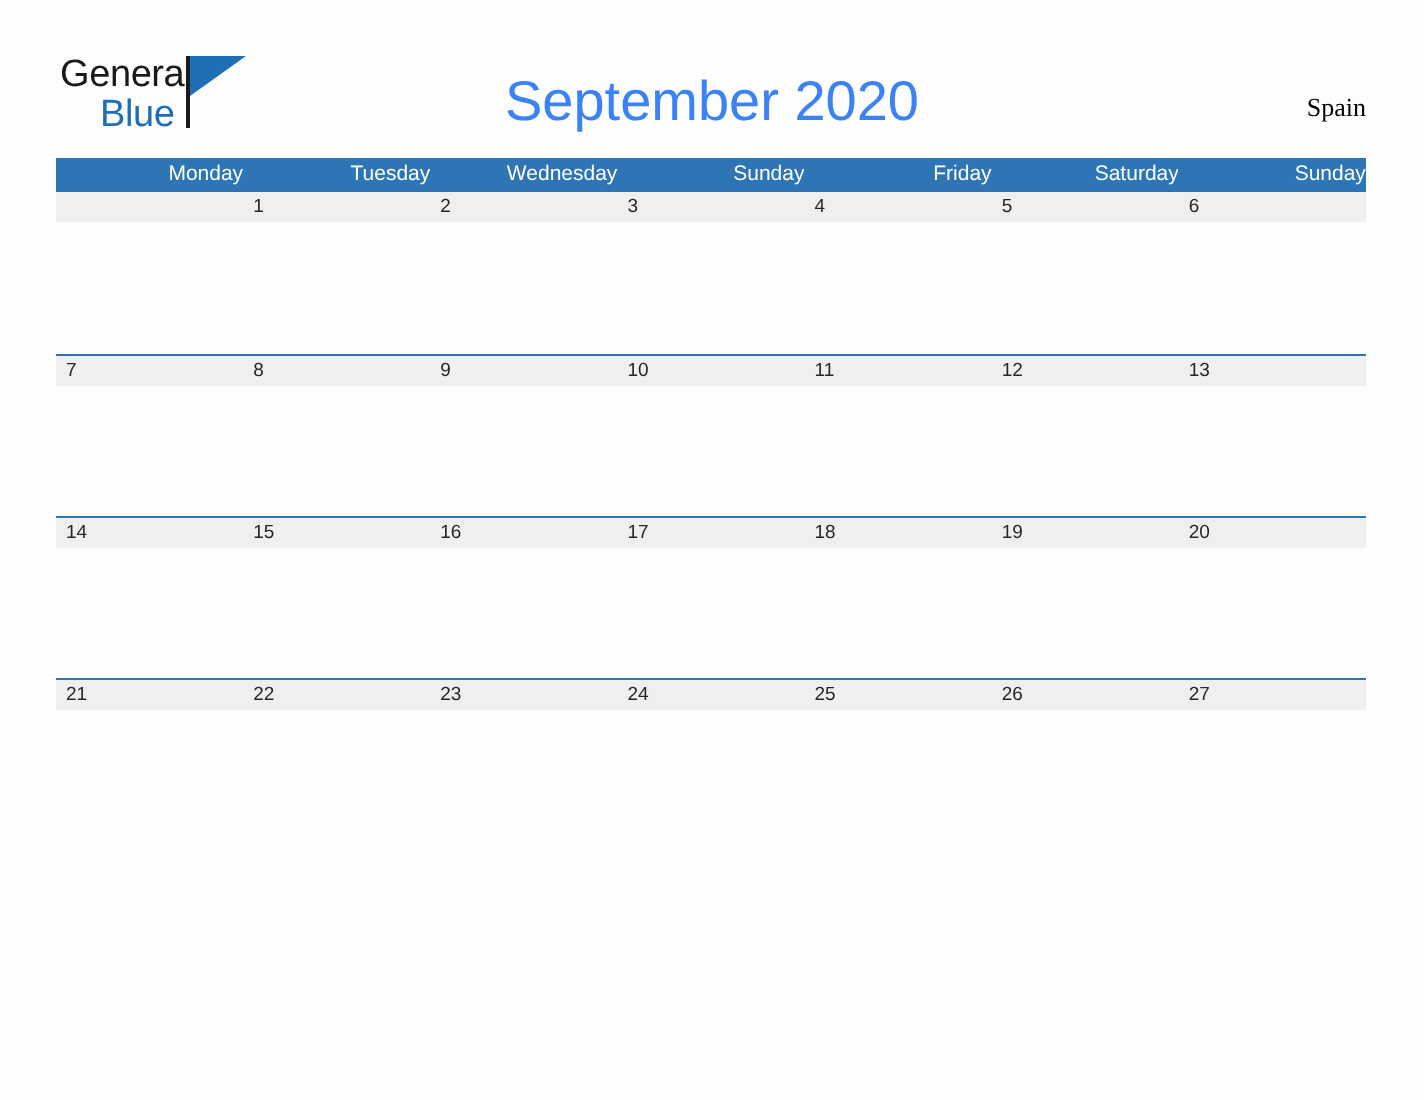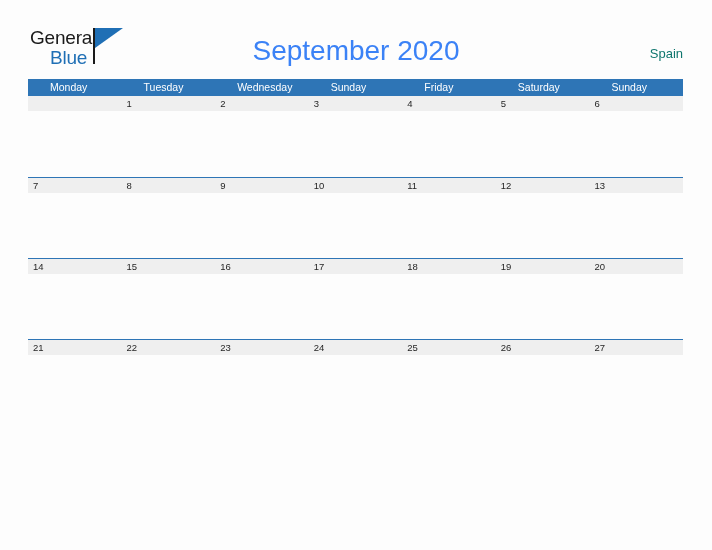--- a/index.html
+++ b/index.html
@@ -90,22 +90,22 @@
     font-weight: normal;
     letter-spacing: 0px;
   }
 
   .country {
     position: absolute;
     right: 29px;
     top: 46px;
     font-size: 13px;
     line-height: 16px;
-    color: #0f766e;
-    font-family: Liberation Sans, sans-serif;
+    color: #000000;
+    font-family: Liberation Serif, serif;
   }
 
   
   .calendar {
     position: absolute;
     left: 28px;
     top: 79px;
     width: 655px;
   }
 
@@ -120,20 +120,21 @@
     width: 93.57px;
     height: 17px;
     line-height: 17px;
     color: #ffffff;
     font-size: 10.5px;
     padding-left: 22px;
     box-sizing: border-box;
     font-family: "Liberation Sans", sans-serif;
     white-space: nowrap;
     overflow: hidden;
+    text-align: right;
   }
 
   .week-row {
     width: 655px;
     height: 81px;
     position: relative;
   }
   .week-row.first {
     height: 81px;
   }

